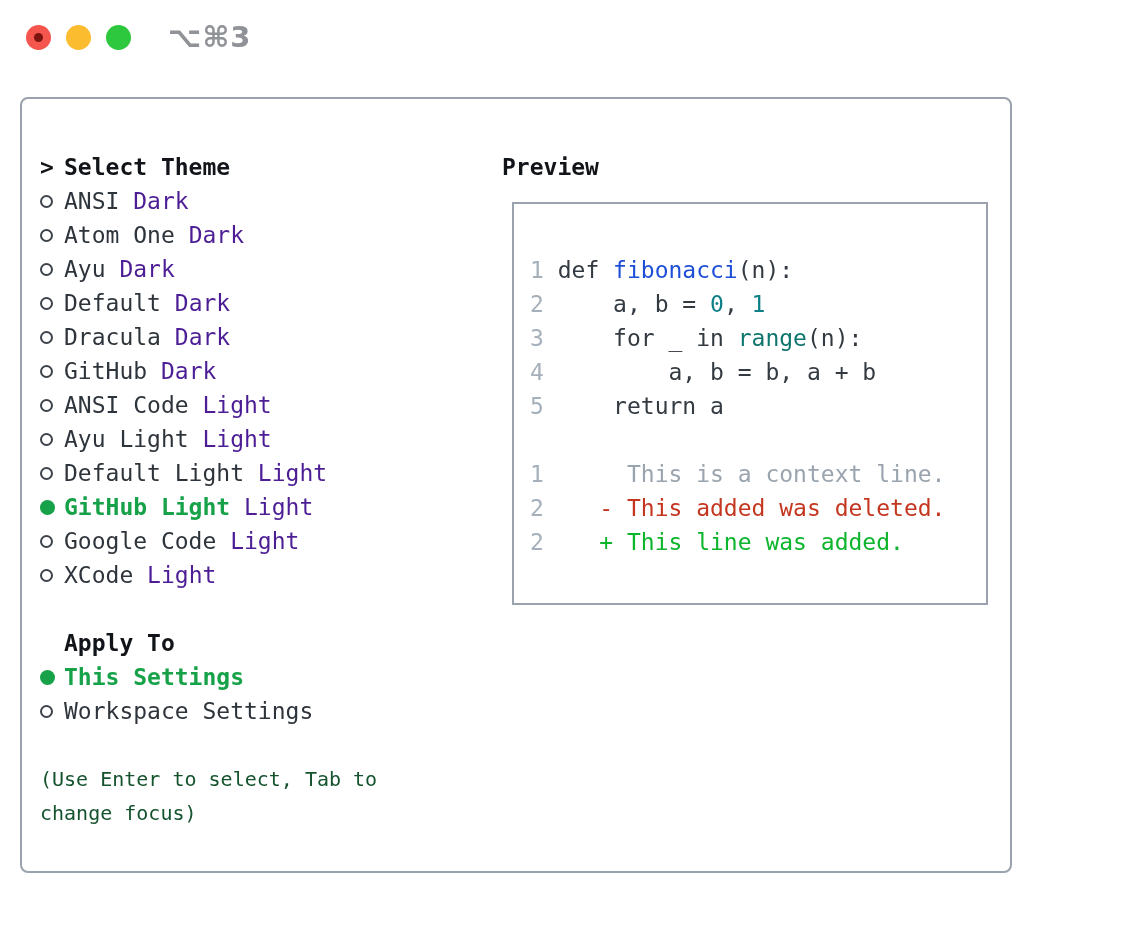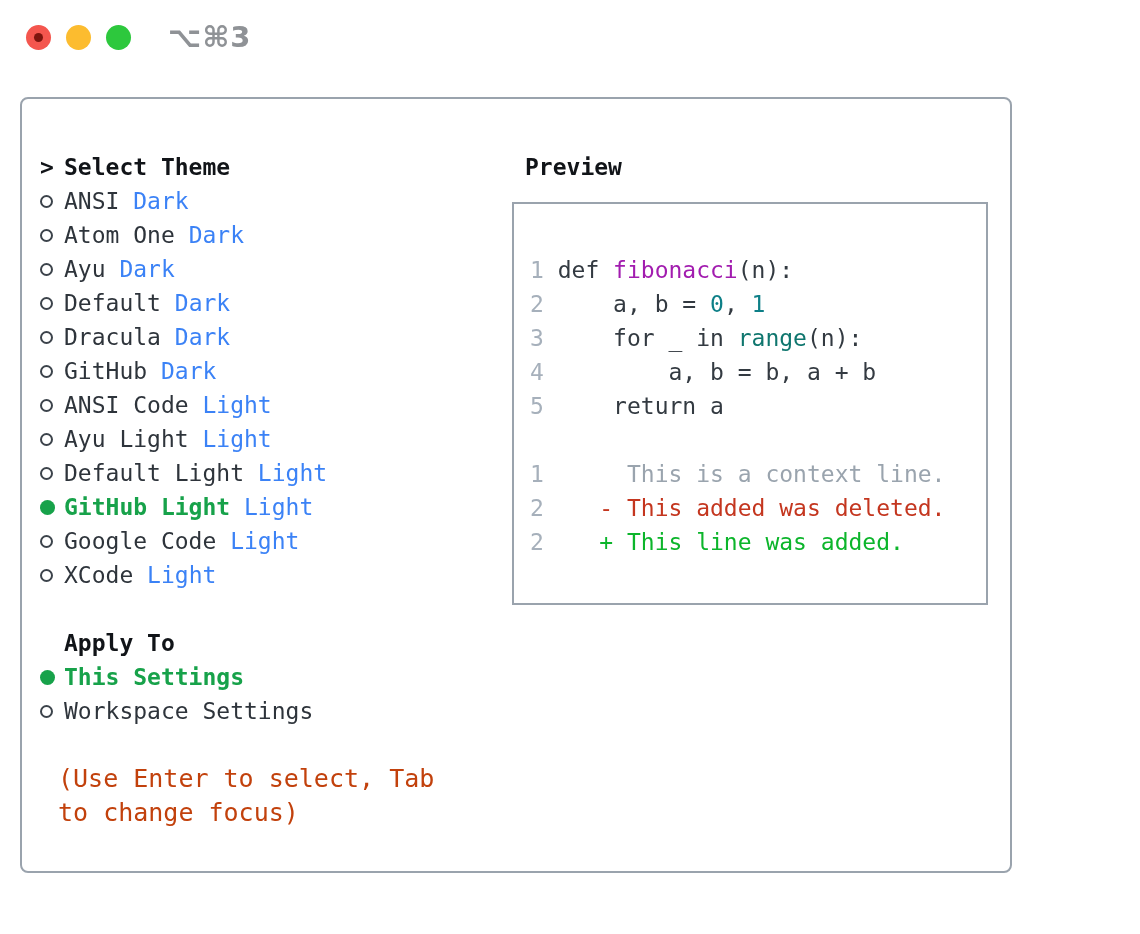--- a/index.html
+++ b/index.html
@@ -31,34 +31,34 @@
     box-sizing:border-box;
   }
   .row{height:34px;display:flex;align-items:center;font-size:23px;line-height:34px;color:#2e343b;white-space:pre;}
   .marker{display:inline-flex;width:24px;flex:0 0 24px;align-items:center;justify-content:flex-start;}
   .hdr{font-weight:bold;color:#111418;}
   .chev{font-weight:bold;color:#111418;font-size:23px;}
   .radio{width:13px;height:13px;border:2px solid #3c434b;border-radius:50%;box-sizing:border-box;}
   .radio.sel{width:15px;height:15px;border:none;background:#17a24a;}
   .nm{color:#2e343b;}
   .nm.sel{color:#17a24a;font-weight:bold;}
-  .vr{color:#3b82f6;margin-top:24px;}
+  .vr{color:#4c1d95;margin-top:24px;}
   .left-col{position:absolute;left:18px;top:51px;}
-  .hint{font-size:25px;line-height:34px;color:#c2410c;width:420px;white-space:normal;margin-left:18px;}
+  .hint{font-size:20px;line-height:34px;color:#14532d;width:420px;white-space:normal;}
   
-  .right-col{position:absolute;left:503px;top:51px;}
+  .right-col{position:absolute;left:480px;top:51px;}
   .preview-box{
     position:absolute;left:490px;top:103px;width:476px;height:403px;
     border:2px solid #9aa3ad;background:#ffffff;box-sizing:border-box;
     padding:49px 14px 0 16px;
   }
   .codeline{height:34px;font-size:23px;line-height:34px;white-space:pre;}
   .t-ln{color:#a6b0bb;}
   .t-code{color:#333a41;}
-  .t-fn{color:#a21caf;}
+  .t-fn{color:#1d4ed8;}
   .t-num{color:#0d7f87;}
   .t-bi{color:#0f766e;text-align:right;}
   .t-ctx{color:#9aa4ae;}
   .t-del{color:#c4361f;}
   .t-add{color:#0cb52b;}
 </style>
 </head>
 <body>
 
 <div class="window">

